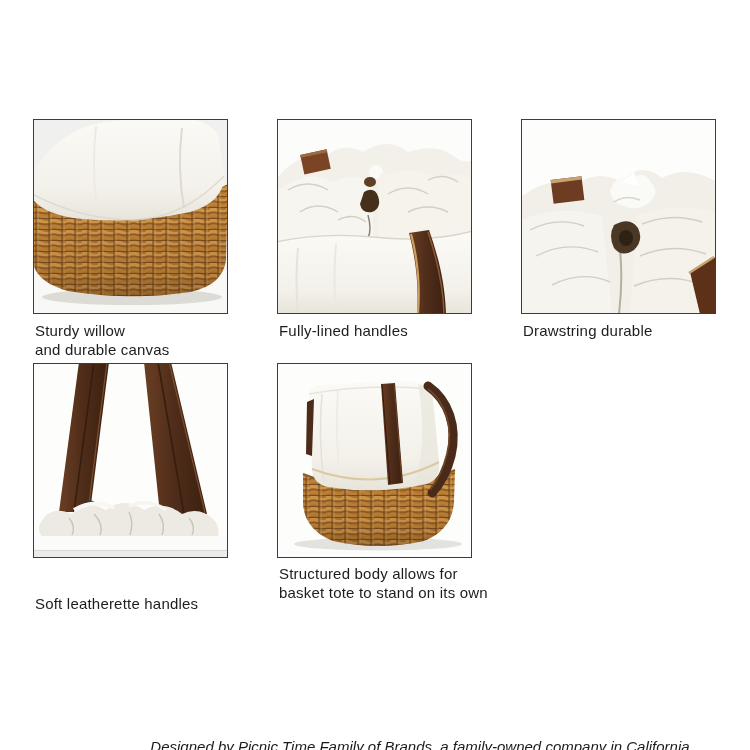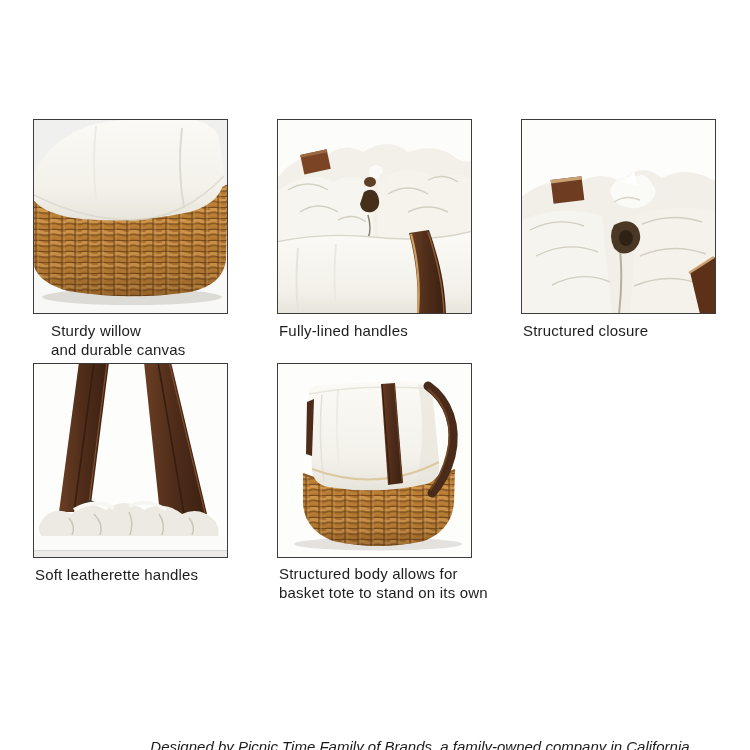--- a/index.html
+++ b/index.html
@@ -25,24 +25,24 @@
     position:absolute; left:90px; width:660px; top:738px;
     text-align:center; font-style:italic;
     font-size:15px; line-height:18px; color:#1a1a1a;
   }
   
   #photo1 { left:33px;  top:119px; }
   #photo2 { left:277px; top:119px; }
   #photo3 { left:521px; top:119px; }
   #photo4 { left:33px;  top:363px; }
   #photo5 { left:277px; top:363px; }
-  #cap1 { left:35px;  top:321px;margin-left:16px; }
+  #cap1 { left:35px;  top:321px; }
   #cap2 { left:279px; top:321px; }
   #cap3 { left:523px; top:321px; }
-  #cap4 { left:35px;  top:565px; }
+  #cap4 { left:35px;  top:594px; }
   #cap5 { left:279px; top:564px; }
 </style>
 </head>
 <body style="background: rgb(255, 255, 255);">
 
 <svg width="0" height="0" style="position:absolute" aria-hidden="true">
   <defs>
     <pattern id="wicker" patternUnits="userSpaceOnUse" width="16" height="11">
       <rect width="16" height="11" fill="#b27430"></rect>
       <path d="M-2,2.5 Q4,0.2 8,2.5 T18,2.5" stroke="#d49a4e" stroke-width="3.2" fill="none"></path>
@@ -158,21 +158,21 @@
       <g transform="rotate(-7 45 70)">
         <rect x="30" y="58" width="31" height="24" fill="#6e3c20"></rect>
         <rect x="30" y="58" width="31" height="3.5" fill="#caa173"></rect>
       </g>
       <g>
         <path d="M195,136 L168,152 L178,194 L195,194 Z" fill="#5c3118"></path>
         <path d="M192,137 L167,153" stroke="#caa173" stroke-width="2.5" fill="none"></path>
       </g>
     </svg>
   </div>
-  <div class="caption" id="cap3">Structured closure</div>
+  <div class="caption" id="cap3">Drawstring durable</div>
 
   <div class="photo" id="photo4">
     <svg viewBox="0 0 193 193">
       <rect width="193" height="193" fill="#fdfdfc"></rect>
       <g>
         <path d="M45,-2 L75,-2 L56,148 L25,148 Z" fill="url(#strapGrad)"></path>
         <path d="M60,-2 L40,148" stroke="#361d0f" stroke-width="1.6" fill="none"></path>
         <path d="M73,-2 L54,147" stroke="#7d4e2d" stroke-width="1.2" fill="none"></path>
       </g>
       <g>

